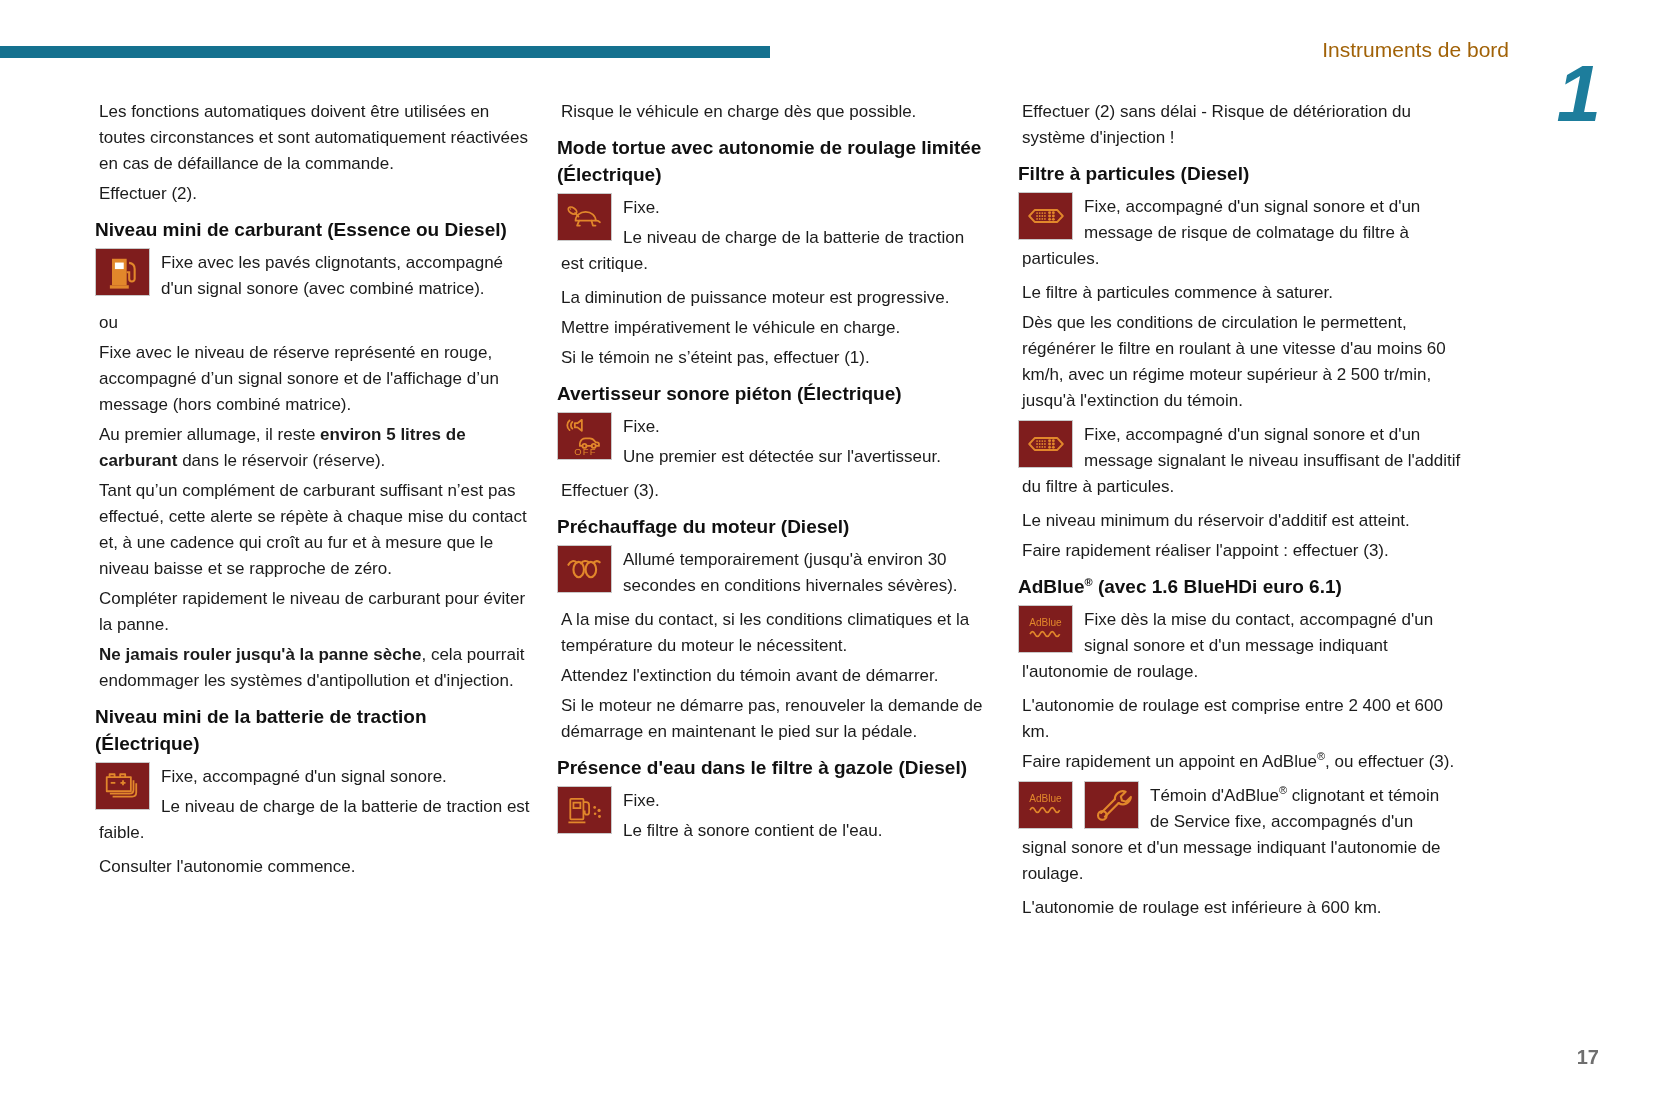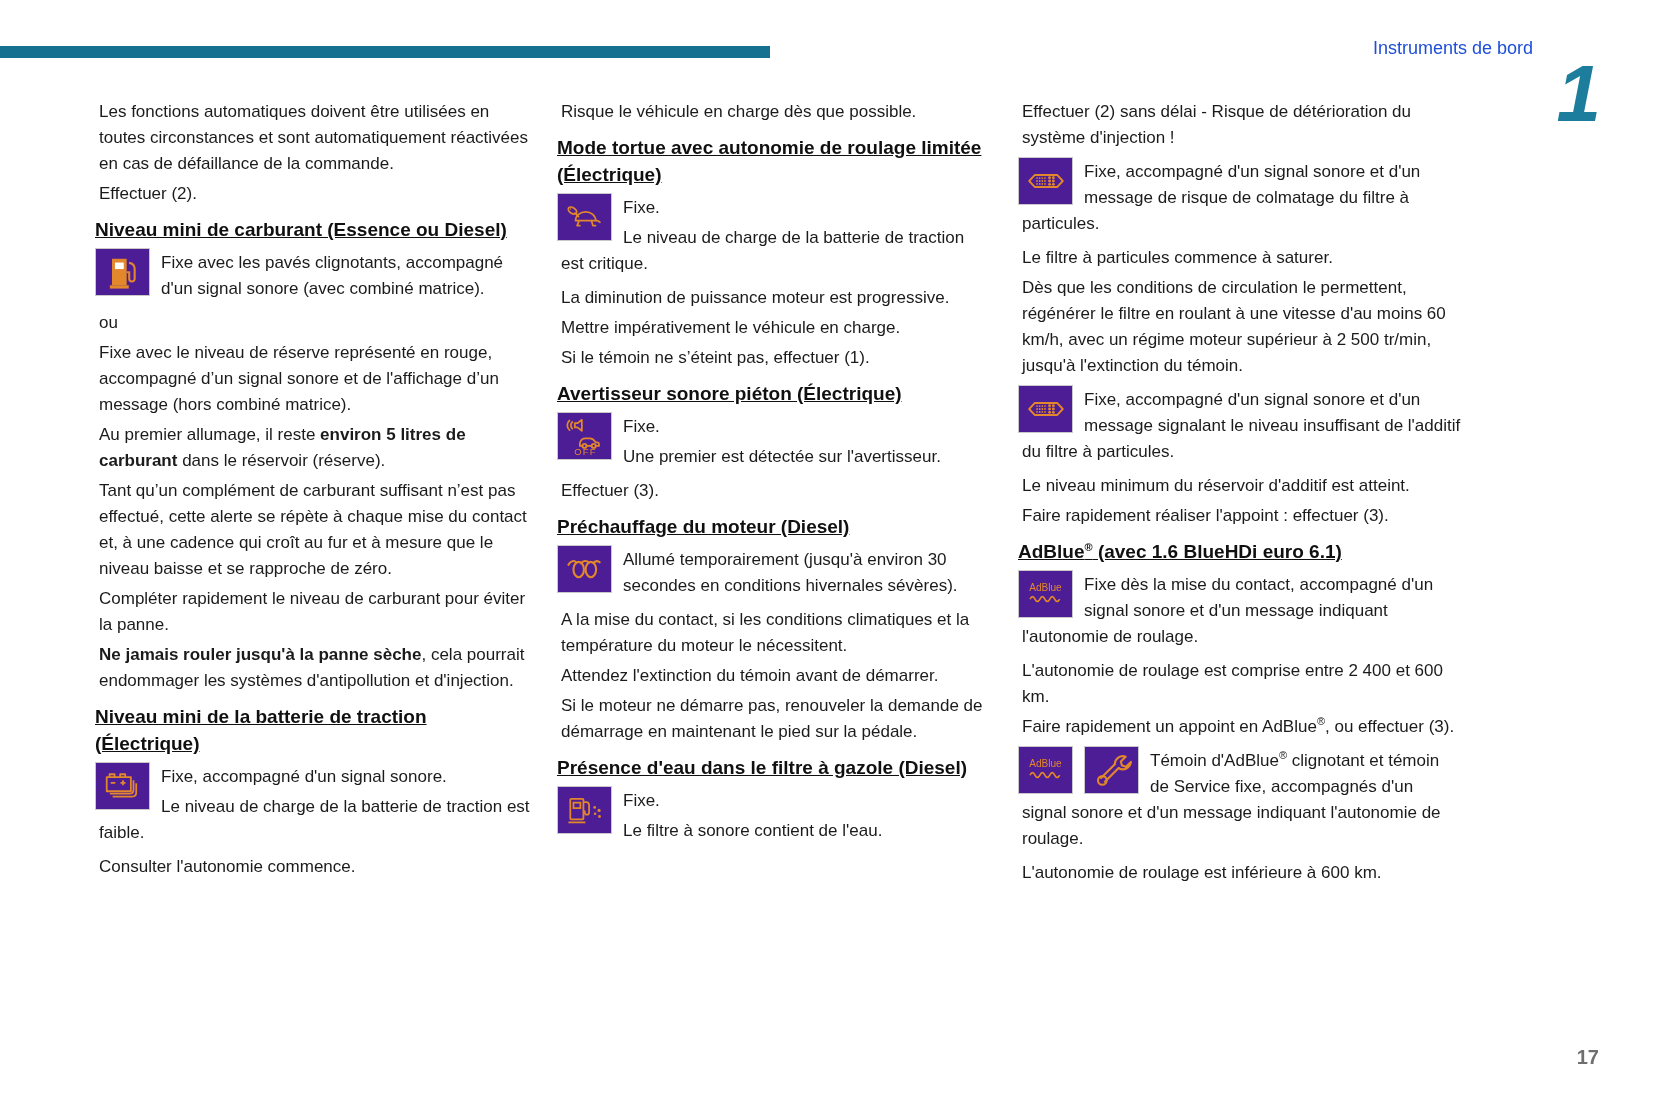--- a/index.html
+++ b/index.html
@@ -2,41 +2,41 @@
 <html><head>
 <meta charset="utf-8">
 <style>
   html,body { margin:0; padding:0; }
   body {
     width:1653px; height:1102px; position:relative; overflow:hidden;
     background:#ffffff; color:#1b1b1b;
     font-family:"Liberation Sans", sans-serif;
   }
   .topbar { position:absolute; left:0; top:46px; width:770px; height:12px; }
-  .header-title { position:absolute; top:38px; right:120px; font-size:18px; color:#1d4ed8; }
+  .header-title { position:absolute; top:38px; right:144px; font-size:21px; color:#a16207; }
   .chapter-num {
     position:absolute; top:54px; right:52px; font-size:80px; line-height:1;
     font-weight:bold; font-style:italic;
   }
   .page-num { position:absolute; right:54px; top:1046px; font-size:20px; font-weight:bold; color:#6f6f6f; }
   .col { position:absolute; top:95px; font-size:17px; line-height:26px; }
   #col1 { left:95px;  width:440px; }
   #col2 { left:557px; width:438px; }
   #col3 { left:1018px; width:448px; }
   .para { margin:4px; }
   .heading {
     font-weight:bold; font-size:19px; line-height:27px;
-    margin:9px 0 3px 0; color:#101010;text-decoration:underline;
+    margin:9px 0 3px 0; color:#101010;
   }
   .b { font-weight:bold; }
   sup { font-size:11px; line-height:0; }
   .iconblock { display:flow-root; }
   .iconbox {
     float:left; width:55px; height:48px; margin:2px 11px 0 0;
-    border:1px solid #c9c9c9; background:#4c1d95; box-sizing:border-box;
+    border:1px solid #c9c9c9; background:#7f1d1d; box-sizing:border-box;
     display:flex; align-items:center; justify-content:center;
     color:#e2872b;
   }
   .iconbox svg { width:44px; height:42px; display:block; }
 </style>
 </head>
 <body>
 
 <div class="topbar" style="background: rgb(21, 113, 143);"></div>
 <div class="header-title">Instruments de bord</div>
@@ -153,20 +153,21 @@
             <circle cx="33.8" cy="26.2" r="1.4"></circle>
           </g>
         </svg>
       </span>
       <div class="para"><span>Fixe.</span></div>
       <div class="para"><span>Le filtre à sonore contient de l'eau.</span></div>
     </div>
   </div>
 <div class="col" id="col3" style="--icon: #e2872b;">
     <div class="para"><span>Effectuer (2) sans délai - Risque de détérioration du système d'injection !</span></div>
+    <div class="heading"><span>Filtre à particules (Diesel)</span></div>
     <div class="iconblock">
       <span class="iconbox">
         <svg viewBox="0 0 40 40" fill="none" stroke="currentColor" stroke-width="1.8" stroke-linejoin="round">
           <path d="M4 20 L9.2 14.3 H30.8 L36 20 L30.8 25.7 H9.2 Z"></path>
           <g fill="currentColor" stroke="none">
             <circle cx="11.5" cy="17.2" r="0.85"></circle>
             <circle cx="14" cy="17.2" r="0.85"></circle>
             <circle cx="16.5" cy="17.2" r="0.85"></circle>
             <circle cx="19" cy="17.2" r="0.85"></circle>
             <circle cx="11.5" cy="20" r="0.85"></circle>

